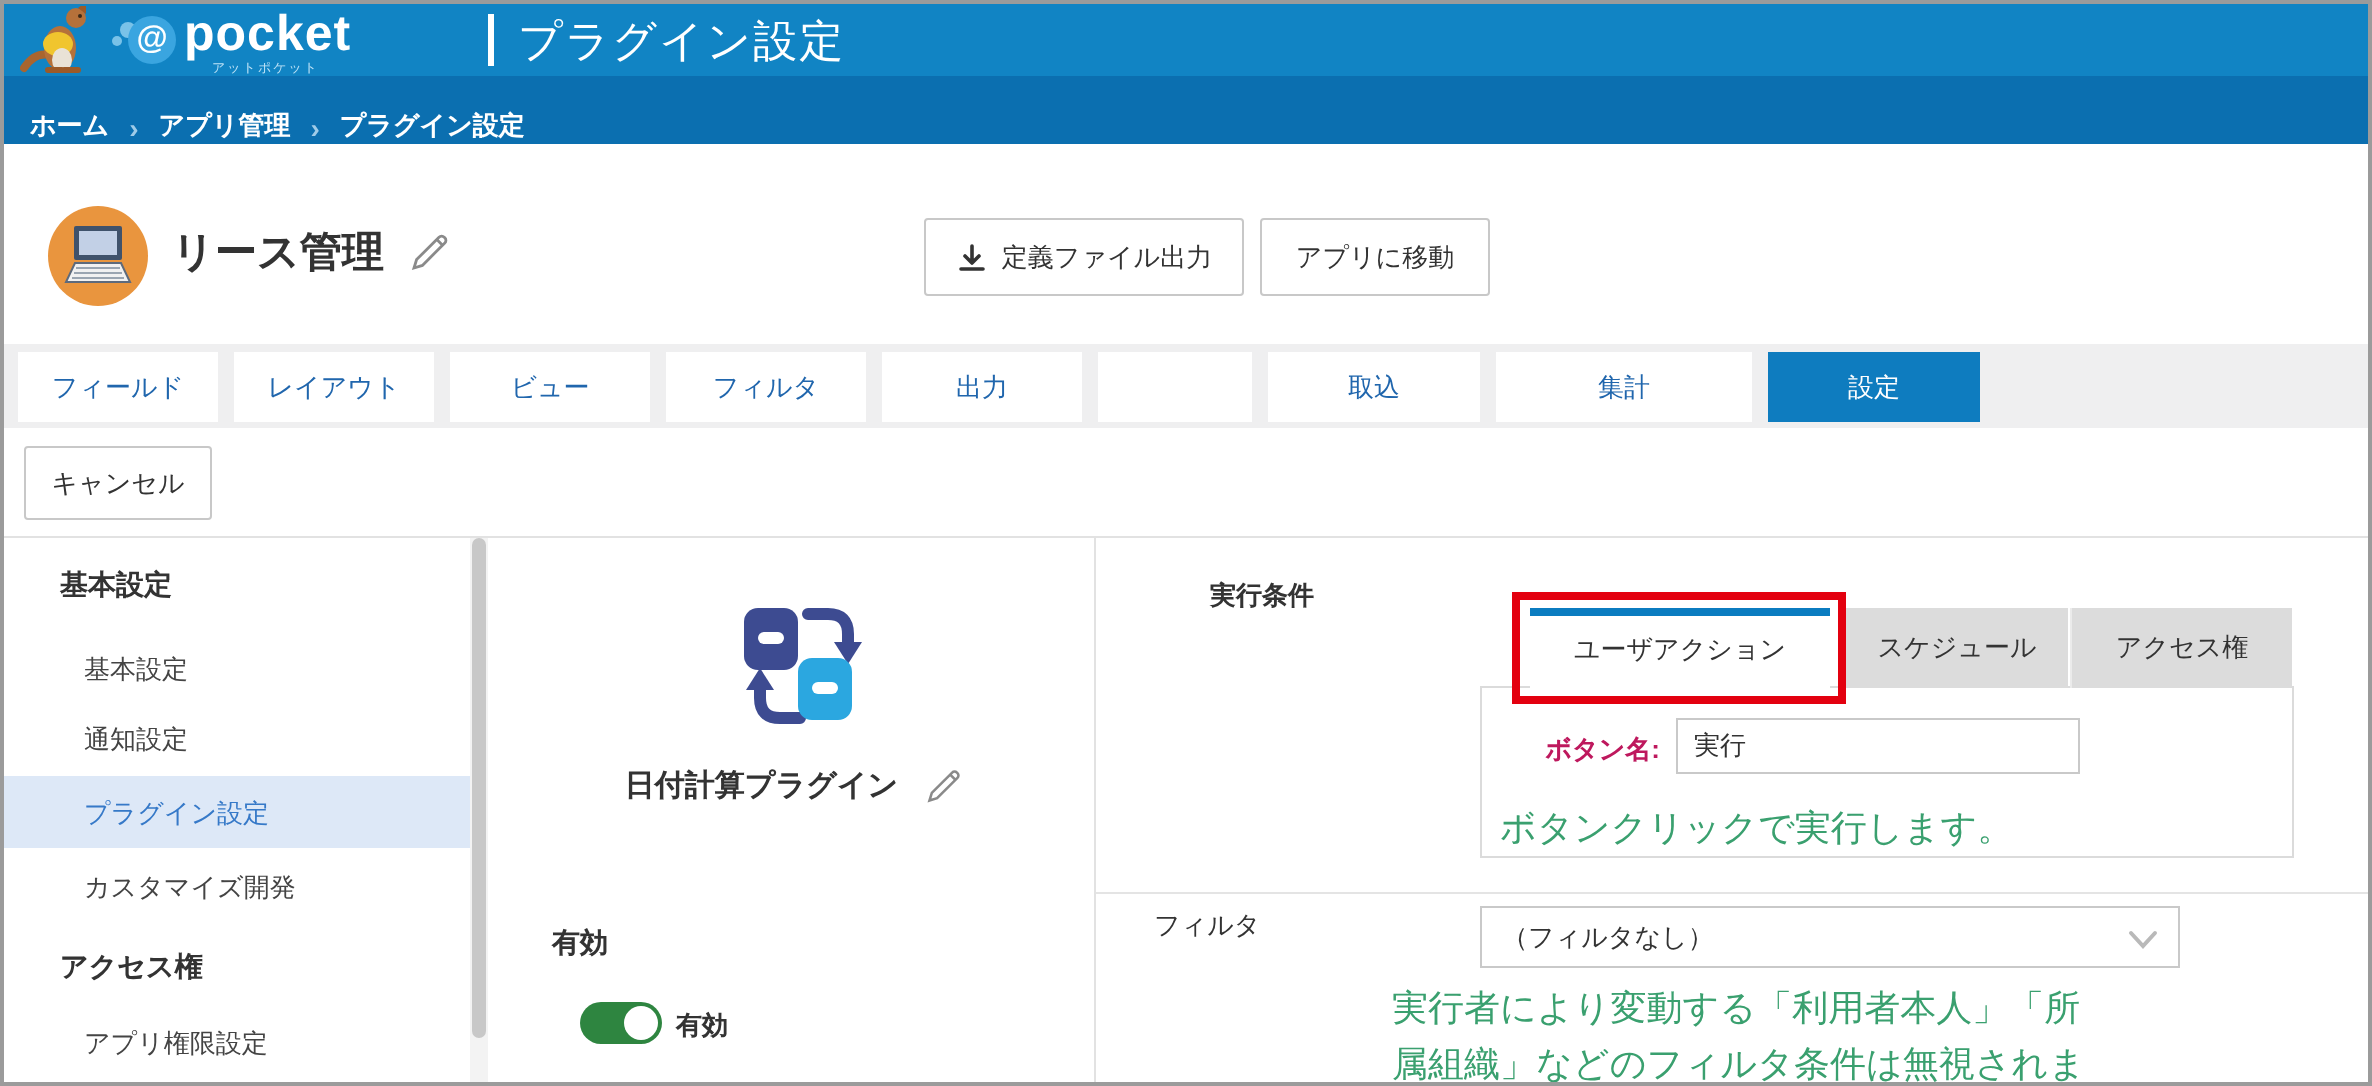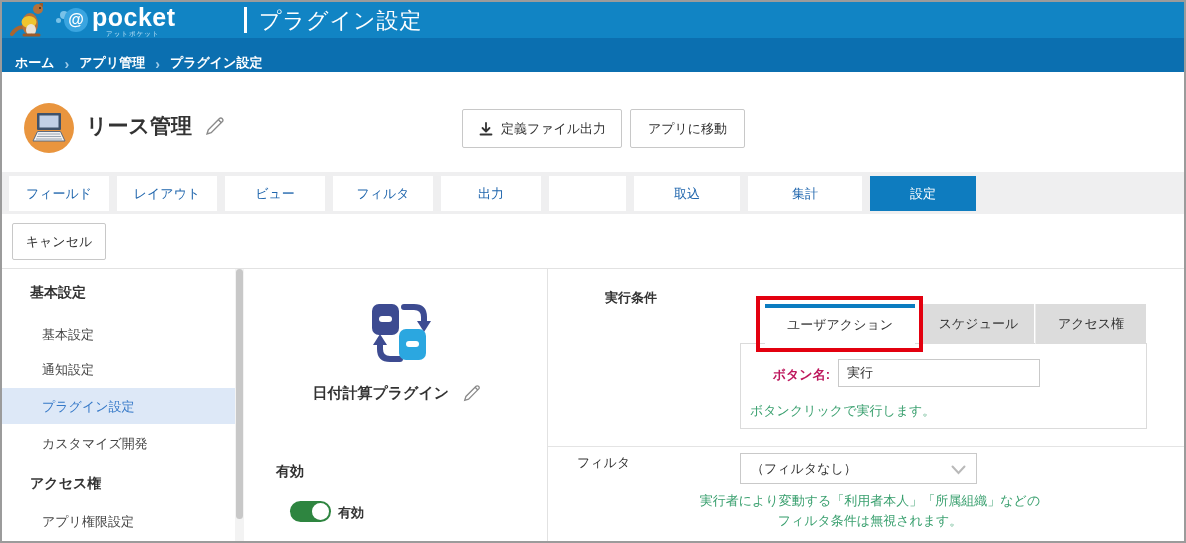--- a/index.html
+++ b/index.html
@@ -59,25 +59,25 @@
   
   .exec-label { position:absolute; left:575px; top:287px; font-size:13px; font-weight:600; color:#333;margin-left:28px; }
   .exec-panel { position:absolute; left:738px; top:341px; width:407px; height:86px; border:1px solid #dbdbdb; background:#fff; z-index:1; }
   .exec-tab { position:absolute; top:302px; height:40px; font-size:13px; color:#333; text-align:center; line-height:40px; cursor:pointer; z-index:2; }
   .exec-tab.active { left:763px; width:150px; background:#fff; border-top:4px solid #0b7cc0; line-height:34px; height:41px; }
   .exec-tab.t2 { left:921px; width:111px; background:#dcdcdc; }
   .exec-tab.t3 { left:1033px; width:111px; background:#dcdcdc; border-left:1px solid #ebebeb; }
   .red-box { position:absolute; left:754px; top:294px; width:167px; height:56px; border:4px solid #e3000f; z-index:4; pointer-events:none; }
   .btnname-label { position:absolute; left:748px; top:364px; width:80px; text-align:right; font-size:13px; font-weight:bold; color:#be185d; z-index:3; }
   .btnname-input { position:absolute; left:836px; top:357px; width:202px; height:28px; border:1px solid #c9c9c9; font-size:13px; padding-left:8px; color:#333; z-index:3; font-family:inherit; }
-  .note-green { position:absolute; color:#3aa06f; font-size:13px; z-index:3;text-align:center; }
+  .note-green { position:absolute; color:#3aa06f; font-size:18px; z-index:3; }
   .note1 { left:748px; top:400px; }
   .hr2 { position:absolute; left:546px; top:444px; width:636px; border-top:1px solid #e4e4e4; }
   .filter-label { position:absolute; left:575px; top:452px; font-size:13px; color:#333; }
-  .dropdown { position:absolute; left:738px; top:451px; width:237px; height:31px; border:1px solid #c9c9c9; background:#fff; font-size:13px; color:#333; line-height:29px; padding-left:10px; cursor:pointer; }
+  .dropdown { position:absolute; left:738px; top:451px; width:350px; height:31px; border:1px solid #c9c9c9; background:#fff; font-size:13px; color:#333; line-height:29px; padding-left:10px; cursor:pointer; }
   .dd-chevron { position:absolute; right:10px; top:11px; }
   .note2 { left:694px; top:489px; width:348px; line-height:1.55; }
 </style>
 </head>
 <body>
 
 <div class="page">
 
   <div class="top-header">
     <div class="brand">
@@ -136,21 +136,21 @@
   </div>
 
   <div class="tab-row">
     <div class="tab" style="width:100px">フィールド</div>
     <div class="tab" style="width:100px">レイアウト</div>
     <div class="tab" style="width:100px">ビュー</div>
     <div class="tab" style="width:100px">フィルタ</div>
     <div class="tab" style="width:100px">出力</div>
     <div class="tab" style="width:77px"></div>
     <div class="tab" style="width:106px">取込</div>
-    <div class="tab" style="width:114px">集計</div>
+    <div class="tab" style="width:128px">集計</div>
     <div class="tab active" style="width:106px">設定</div>
   </div>
 
   <div class="btn btn-cancel">
     <span>キャンセル</span>
   </div>
   <div class="hr1"></div>
 
   <div class="side-header" style="top:282px">基本設定</div>
   <div class="side-item" style="top:324px">基本設定</div>

